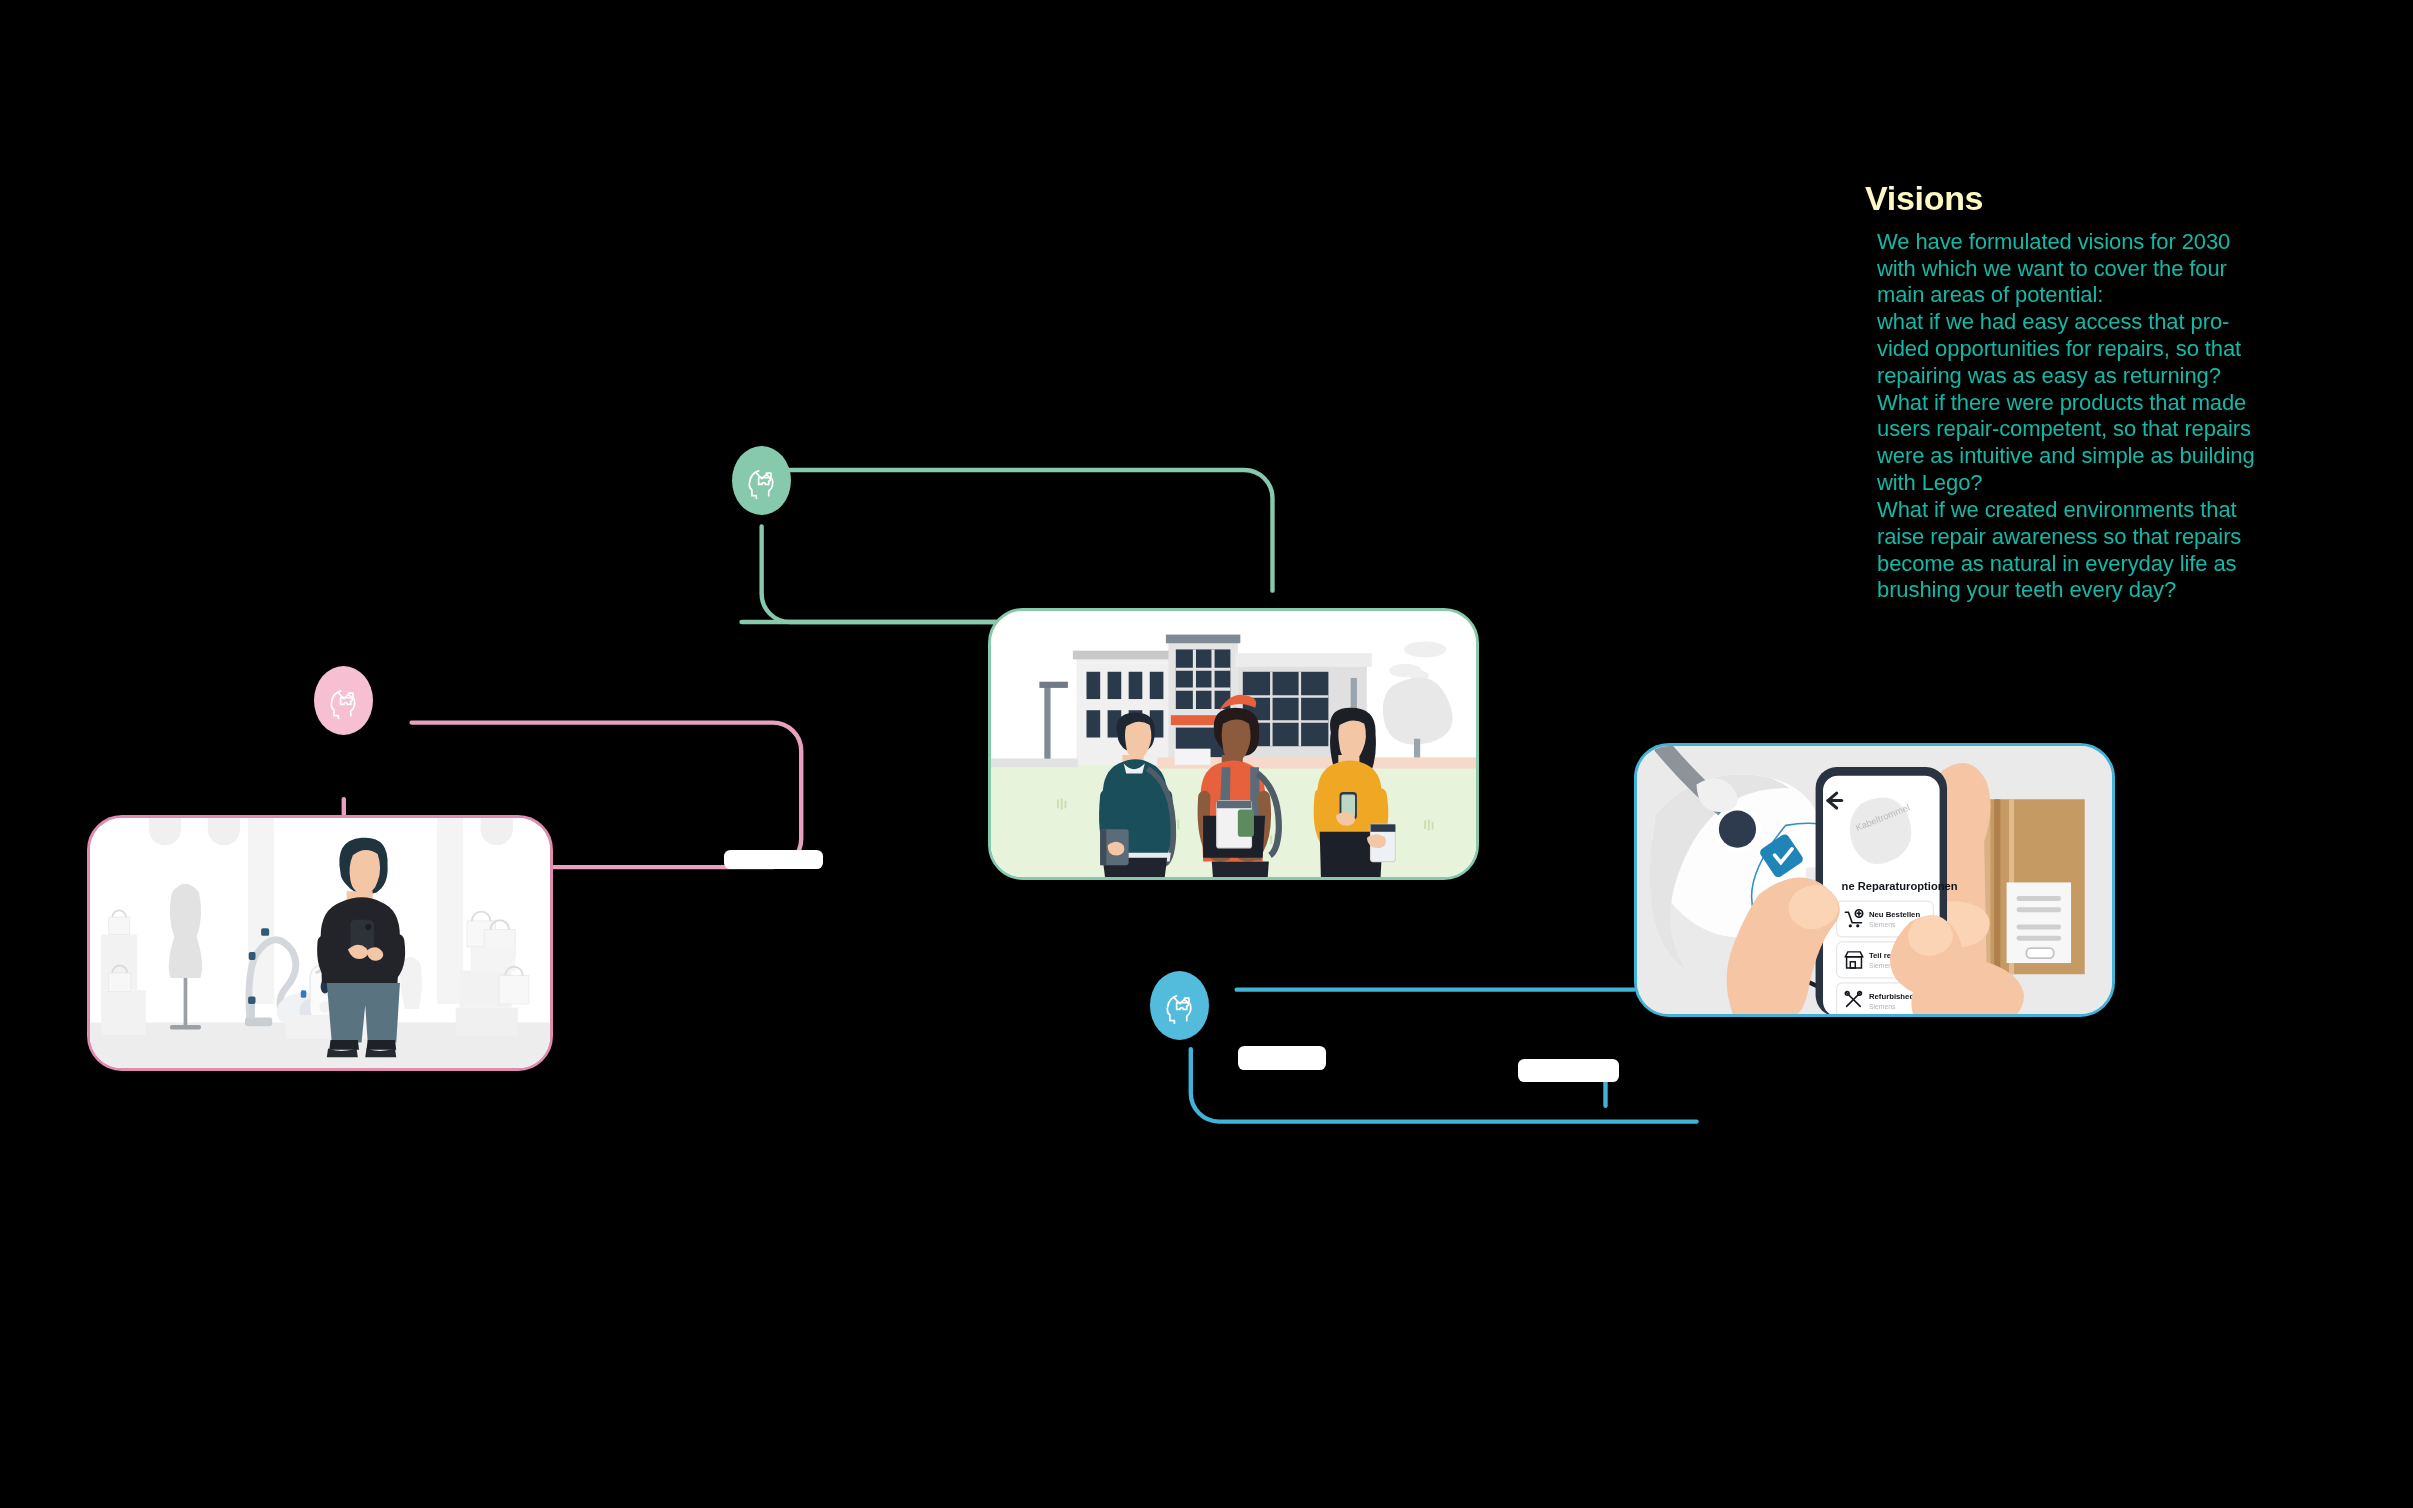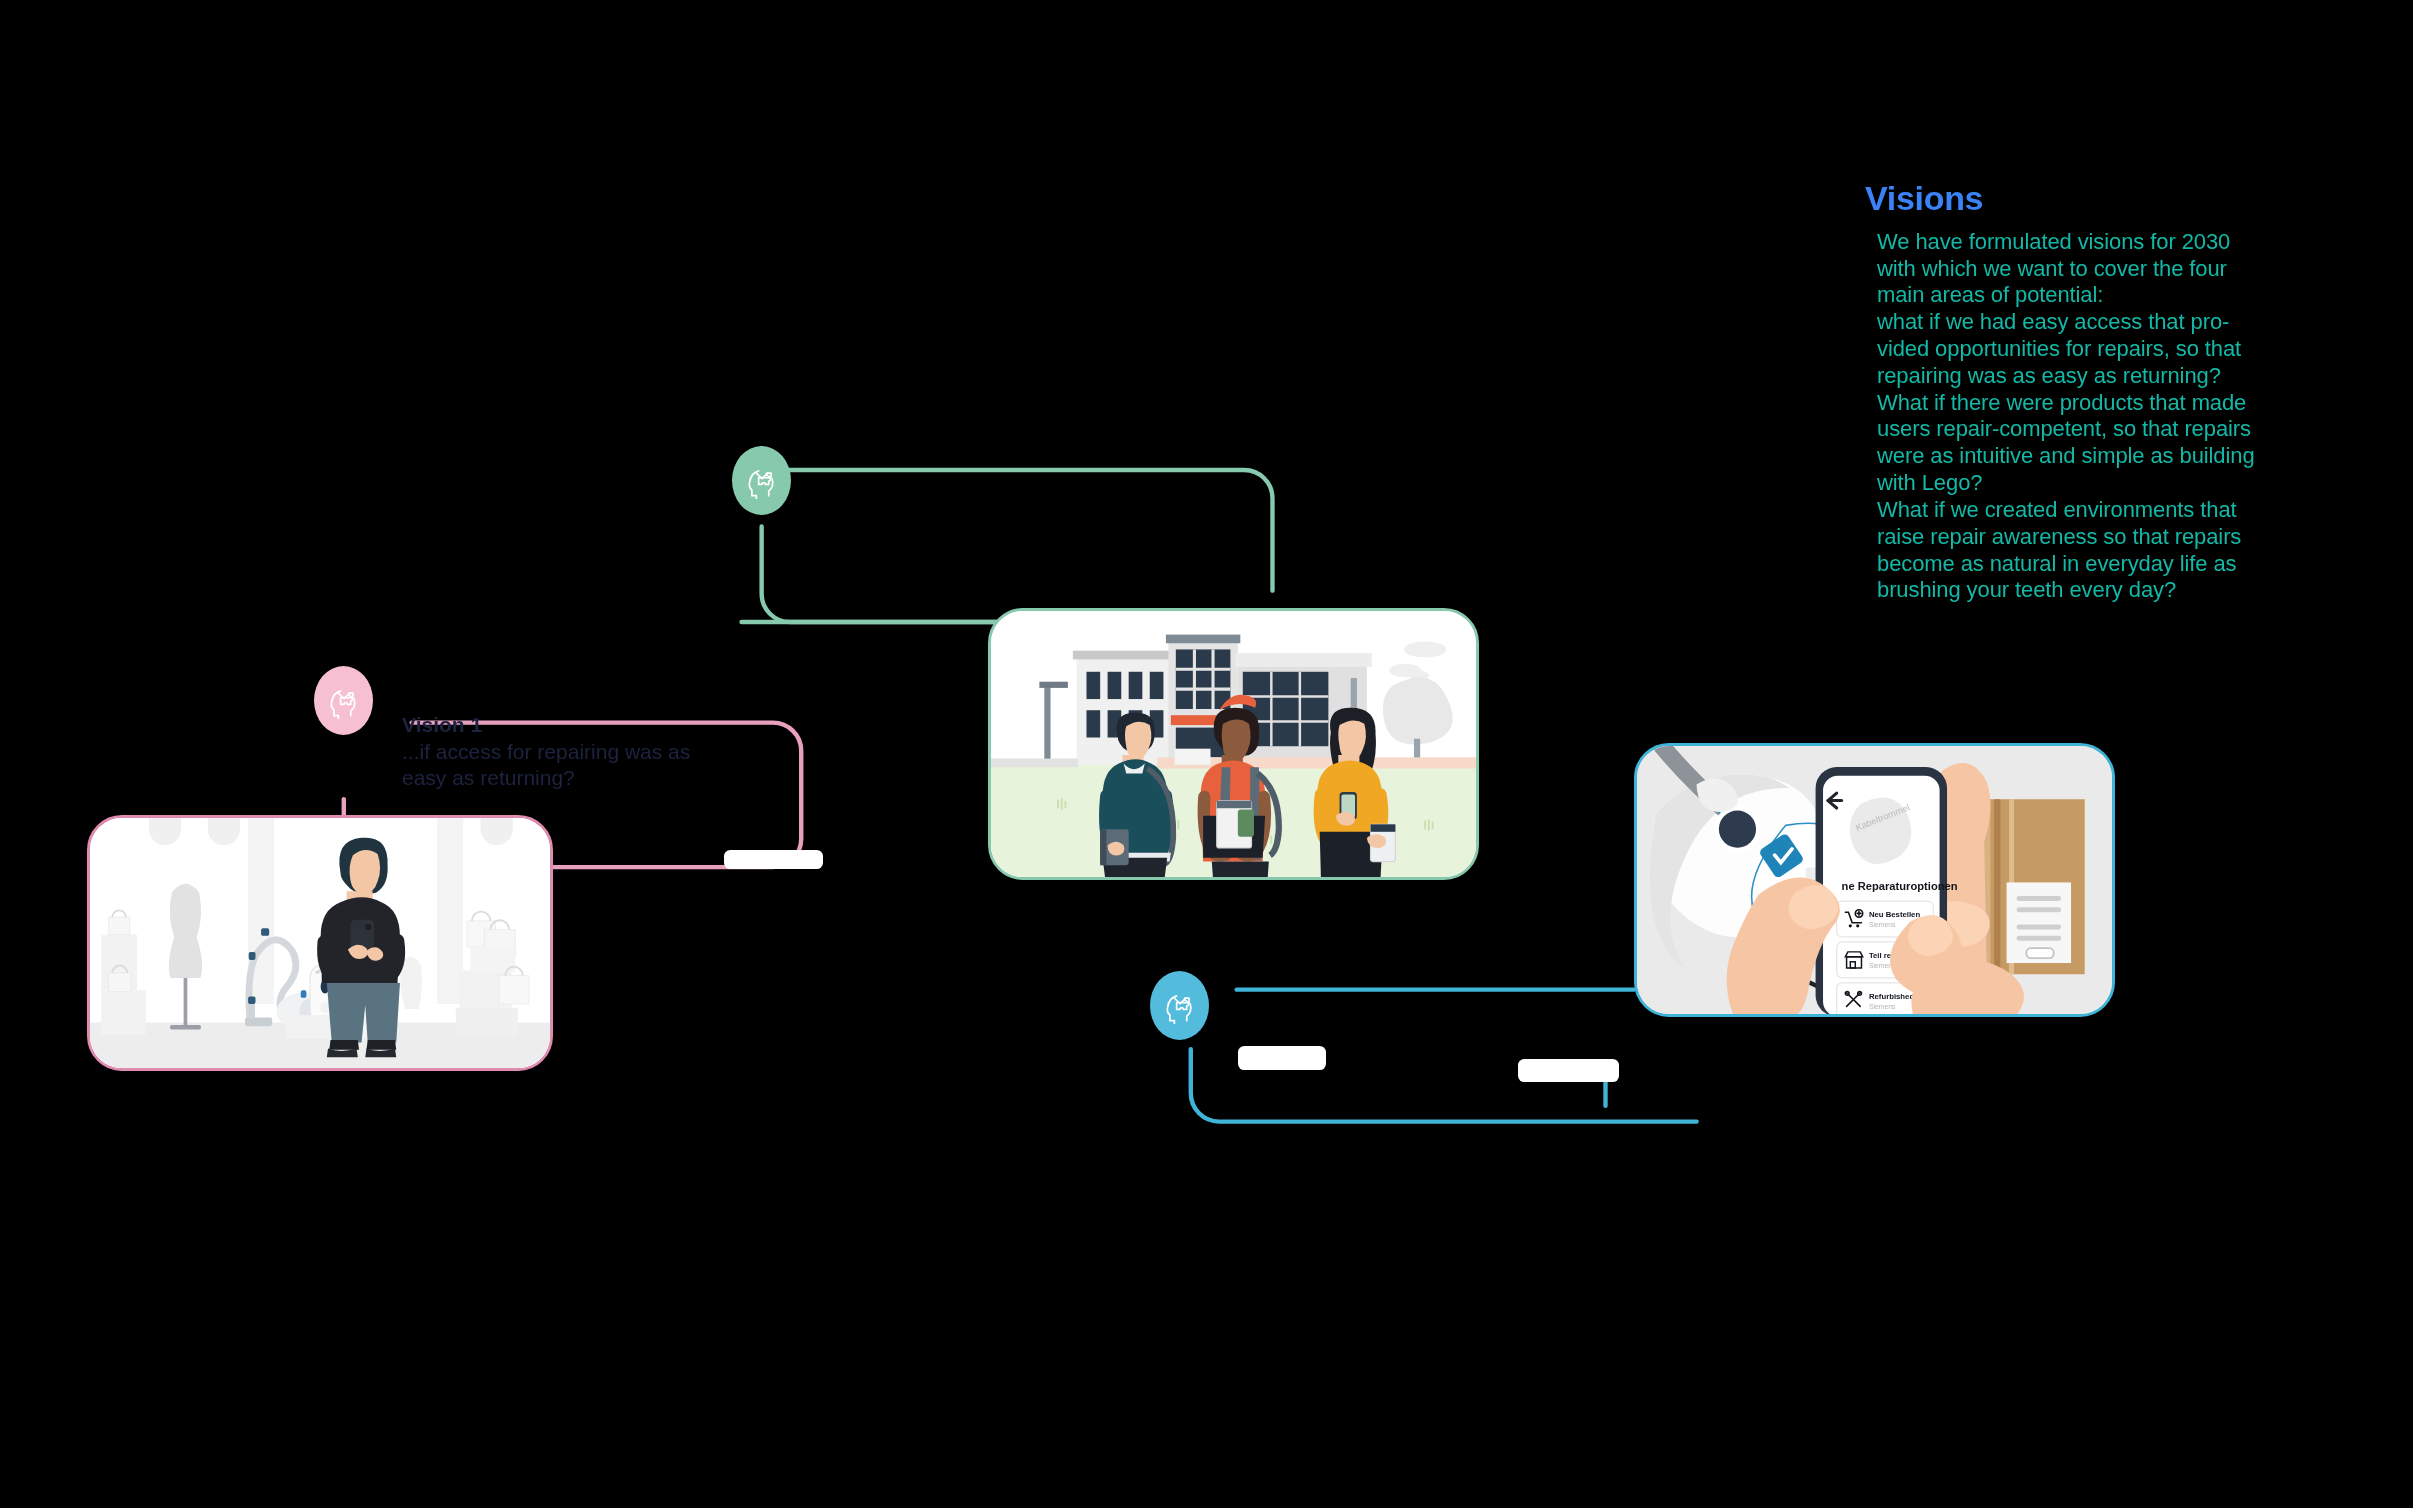--- a/index.html
+++ b/index.html
@@ -2,21 +2,21 @@
 <html style="font-size:10px"><head>
 <meta charset="utf-8">
 <style>
   html,body{margin:0;padding:0;background:#000;}
   body{width:2413px;height:1508px;position:relative;overflow:hidden;
        font-family:"Liberation Sans",sans-serif;}
   .stage{position:absolute;inset:0;}
 
   
   .visions-block{position:absolute;left:1865px;top:181px;width:415px;}
-  .visions-title{font-size:34px;font-weight:bold;color:#3b82f6;line-height:1.05;margin:0 0 8.8px 0;letter-spacing:-0.3px;}
+  .visions-title{font-size:34px;font-weight:bold;color:#fef9c3;line-height:1.05;margin:0 0 8.8px 0;letter-spacing:-0.3px;}
   .visions-body{font-size:22px;color:#14b8a6;line-height:1.22;margin:12px;white-space:pre-line;letter-spacing:-0.1px;}
 
   
   .card{position:absolute;border-radius:35px;overflow:hidden;box-sizing:border-box;}
   .card .art{position:absolute;inset:0;}
   #card-shop{left:87px;top:815px;width:466px;height:256px;border:3.1px solid #e08cb0;background:#ffffff;}
   #card-school{left:988px;top:608px;width:491px;height:272px;border:3.1px solid #86c9ad;background:#e9f5df;}
   #card-app{left:1634px;top:743px;width:481px;height:274px;border:3.1px solid #3fb4d8;background:#eaeaea;}
 
   
@@ -340,25 +340,20 @@
   <div class="badge" id="badge-3">
     <svg viewBox="0 0 64 64" fill="none" stroke="#ffffff" stroke-width="3" stroke-linecap="round" stroke-linejoin="round">
       <path d="M26 14 q-14 4 -16 20 q-2 10 4 14 v10 h8 v8"></path>
       <path d="M50 28 q4 14 -6 22 v8"></path>
       <path d="M22 18 l10 10 8 -8 6 6"></path>
       <path d="M40 18 h8 v8"></path>
       <path d="M34 26 h10 a3 3 0 0 1 0 6 v6 h-6 a3 3 0 0 0 -6 0 h-6 v-12 h8z"></path>
     </svg>
   </div>
 
-  <div class="vision-label" id="label-1">
-    <p class="vtitle">Vision 1</p>
-    <p class="vtext">...if access for repairing was as
-easy as returning?</p>
-  </div>
 
   <div class="redact" id="redact-a"></div>
   <div class="redact" id="redact-b"></div>
   <div class="redact" id="redact-c"></div>
 
   <div class="visions-block">
     <h1 class="visions-title">Visions</h1>
     <p class="visions-body">We have formulated visions for 2030
 with which we want to cover the four
 main areas of potential:

